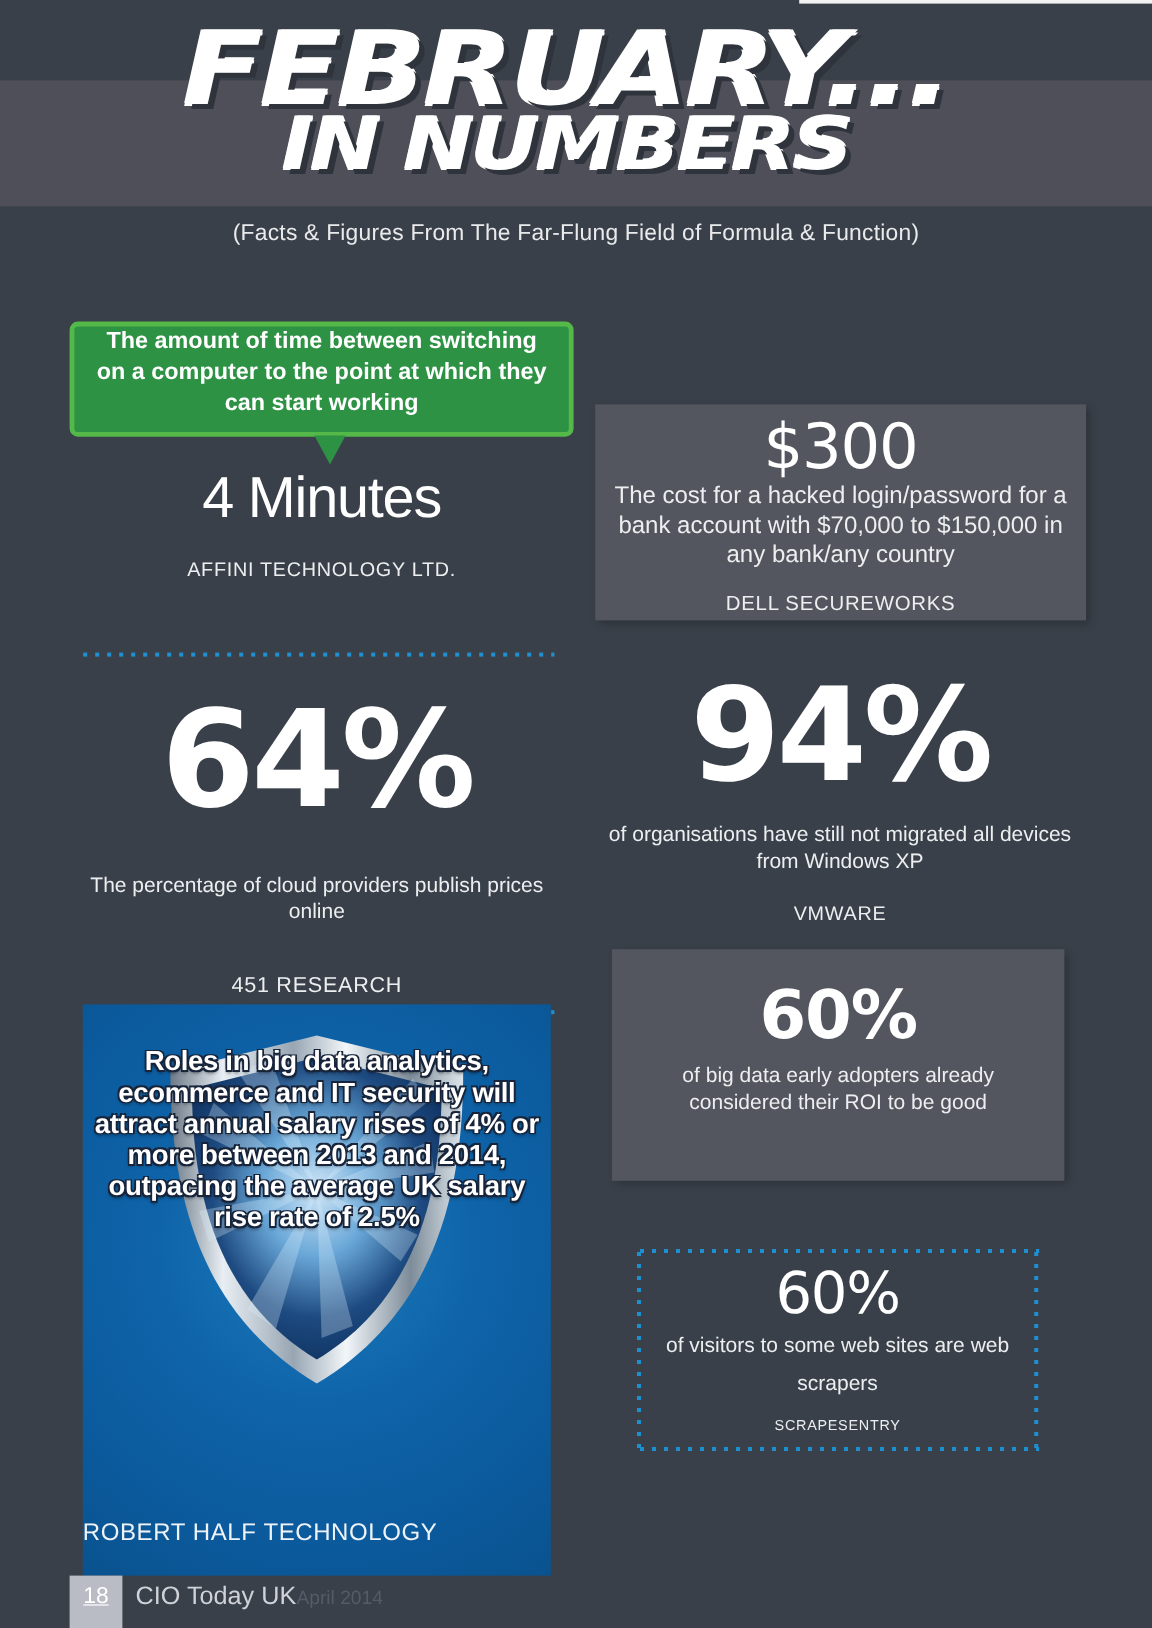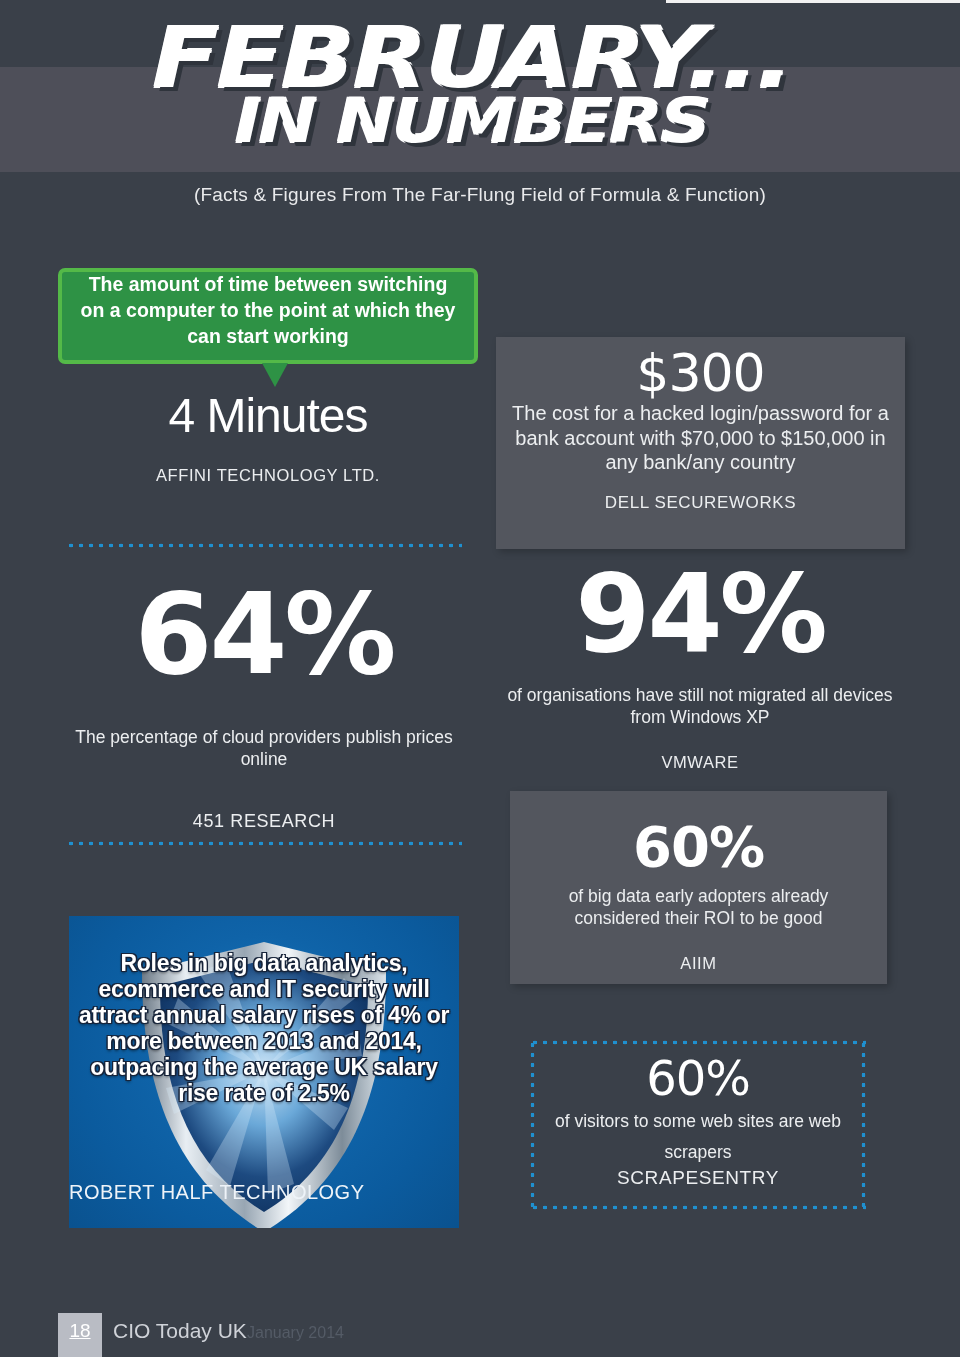--- a/index.html
+++ b/index.html
@@ -143,21 +143,21 @@
     width: 420px;
     text-align: center;
     font-size: 16.5px;
     line-height: 1.4;
   }
 
   
   .panel-300 {
     position: absolute;
     left: 496px; top: 337px;
-    width: 409px; height: 212px;
+    width: 409px; height: 180px;
     background: #53565e;
     box-shadow: 3px 3px 7px rgba(0,0,0,0.22);
   }
   .panel-300 .amount {
     margin-top: 10px;
     text-align: center;
     font-size: 52px;
     font-weight: normal;
     letter-spacing: -1px;
     line-height: 1;
@@ -241,27 +241,27 @@
   .edge-top { top: 0; }
   .edge-bottom { bottom: 0; }
   .edge-left, .edge-right {
     top: 0; height: 100%; width: 5px;
     background-size: 5px 10px;
   }
   .edge-left { left: 0; }
   .edge-right { right: 0; }
   .panel-dotted .big-num { margin-top: 14px; font-size: 48px; font-weight: normal; letter-spacing: -1px; }
   .panel-dotted .desc { margin-top: 4px; font-size: 17.5px; line-height: 1.75; padding: 0 10px; }
-  .panel-dotted .source { font-size: 19px; }
+  .panel-dotted .source { margin-top: 14px; font-size: 12px; }
 
   
   .panel-blue {
     position: absolute;
-    left: 69px; top: 916px;
-    width: 390px; height: 312px;
+    left: 69px; top: 837px;
+    width: 390px; height: 476px;
     overflow: hidden;
     background:
       radial-gradient(circle at 50% 42%, #1b7bbf 0%, #0f63a8 42%, #0b5b9e 70%, #0a528f 100%);
   }
   .shield-svg {
     position: absolute;
     left: 50%;
     top: 22px;
     transform: translateX(-50%);
   }
@@ -371,21 +371,20 @@
 
   <div class="stat-94">
     <div class="big-num">94%</div>
     <div class="desc">of organisations have still not migrated all devices from Windows XP</div>
     <div class="source">VMWARE</div>
   </div>
 
   <div class="panel-aiim">
     <div class="big-num">60%</div>
     <div class="desc">of big data early adopters already considered their ROI to be good</div>
-    <div class="source">AIIM</div>
   </div>
 
   <div class="panel-dotted">
     <div class="dot-edge edge-top"></div>
     <div class="dot-edge edge-bottom"></div>
     <div class="dot-edge edge-left"></div>
     <div class="dot-edge edge-right"></div>
     <div class="big-num">60%</div>
     <div class="desc">of visitors to some web sites are web scrapers</div>
     <div class="source">SCRAPESENTRY</div>
@@ -424,16 +423,16 @@
     </svg>
     <div class="blue-text">Roles in big data analytics, ecommerce and IT security will attract annual salary rises of 4% or more between 2013 and 2014, outpacing the average UK salary rise rate of 2.5%</div>
     <div class="blue-source">ROBERT HALF TECHNOLOGY</div>
   </div>
 
   <div class="footer">
     <div class="page-num-box">
       <span>18</span>
     </div>
     <div class="footer-brand">CIO Today UK</div>
-    <div class="footer-date">January 2014</div>
+    <div class="footer-date">April 2014</div>
   </div>
 
 </div>
 
 </body></html>

